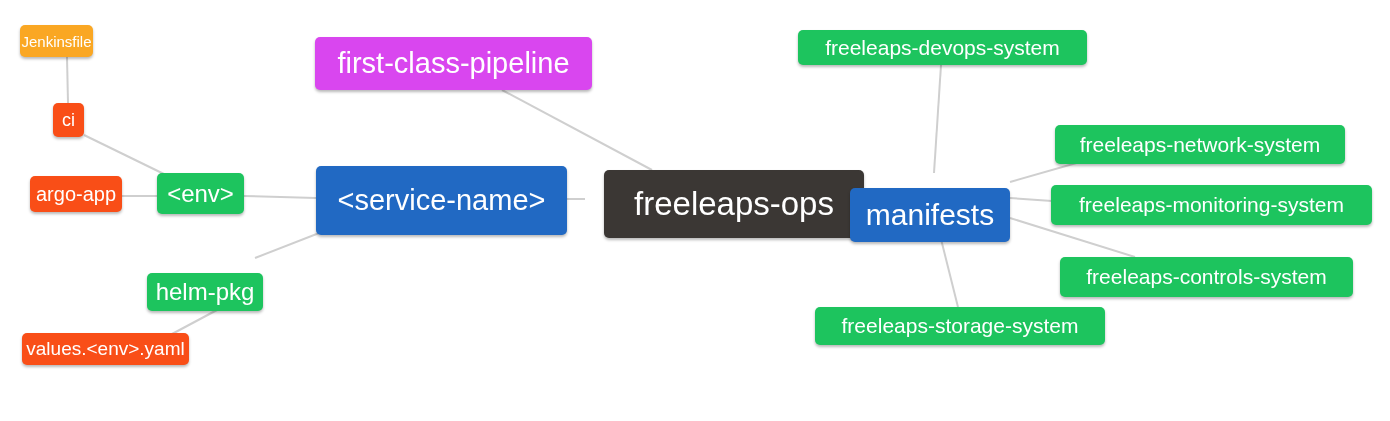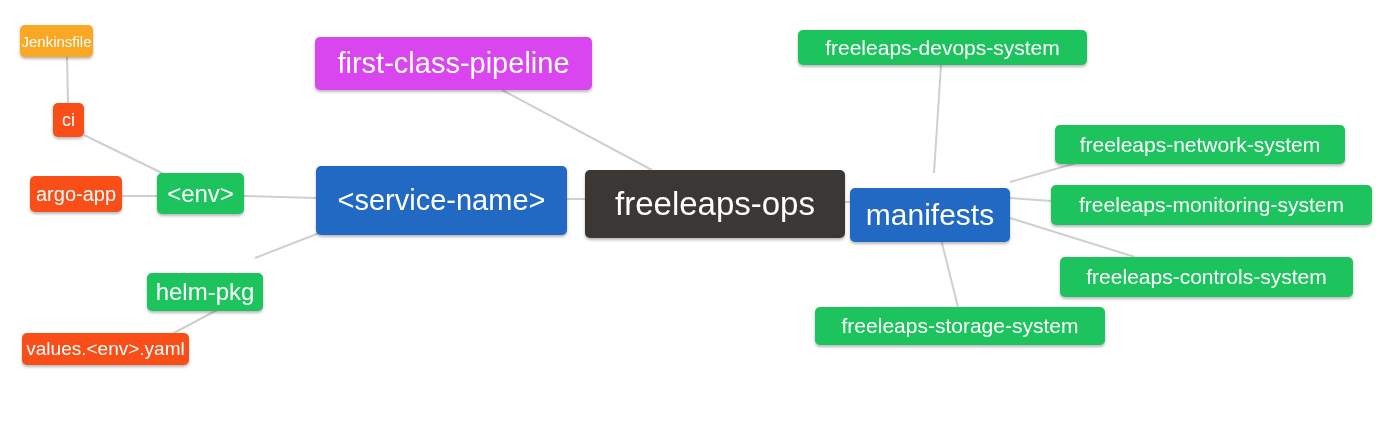--- a/index.html
+++ b/index.html
@@ -42,21 +42,21 @@
   }
   
   #n-jenkinsfile { left:20px;  top:25px;  width:73px;  height:32px; font-size:15px; }
   #n-ci          { left:53px;  top:103px; width:31px;  height:34px; font-size:18px; }
   #n-argo-app    { left:30px;  top:176px; width:92px;  height:36px; font-size:20px; }
   #n-env         { left:157px; top:173px; width:87px;  height:41px; font-size:24px; }
   #n-helm-pkg    { left:147px; top:257px; width:116px; height:38px; font-size:24px;margin-top:16px; }
   #n-values      { left:22px;   top:333px; width:167px; height:32px; font-size:19px; }
   #n-fcp         { left:315px; top:37px;  width:277px; height:53px; font-size:29px; }
   #n-service     { left:316px; top:166px; width:251px; height:69px; font-size:29px; }
-  #n-ops         { left:585px; top:170px; width:260px; height:68px; font-size:33px;text-align:right; }
+  #n-ops         { left:604px; top:170px; width:260px; height:68px; font-size:33px;text-align:right; }
   #n-manifests   { left:850px; top:188px; width:160px; height:54px; font-size:30px; }
   #n-devops      { left:798px; top:30px;  width:289px; height:35px; font-size:21px; }
   #n-network     { left:1055px;top:111px; width:290px; height:39px; font-size:21px; }
   #n-monitoring  { left:1051px;top:185px; width:321px; height:40px; font-size:21px; }
   #n-controls    { left:1060px;top:257px; width:293px; height:40px; font-size:21px; }
   #n-storage     { left:815px; top:307px; width:290px; height:38px; font-size:21px; }
 </style>
 </head>
 <body style="background-color: rgb(255, 255, 255);">
 

